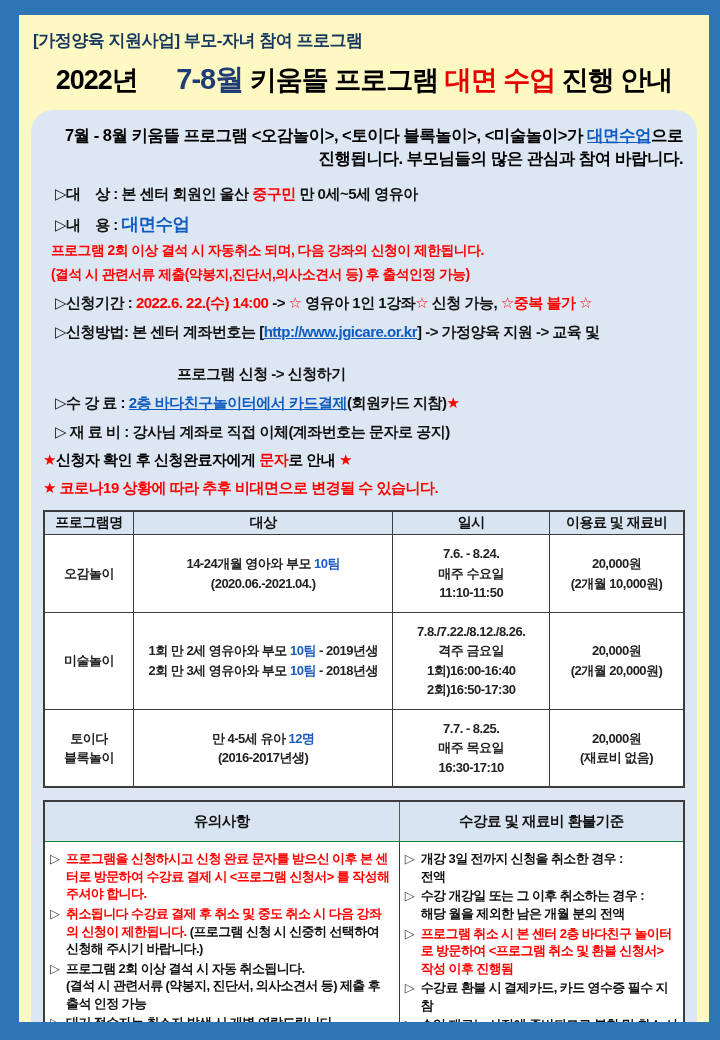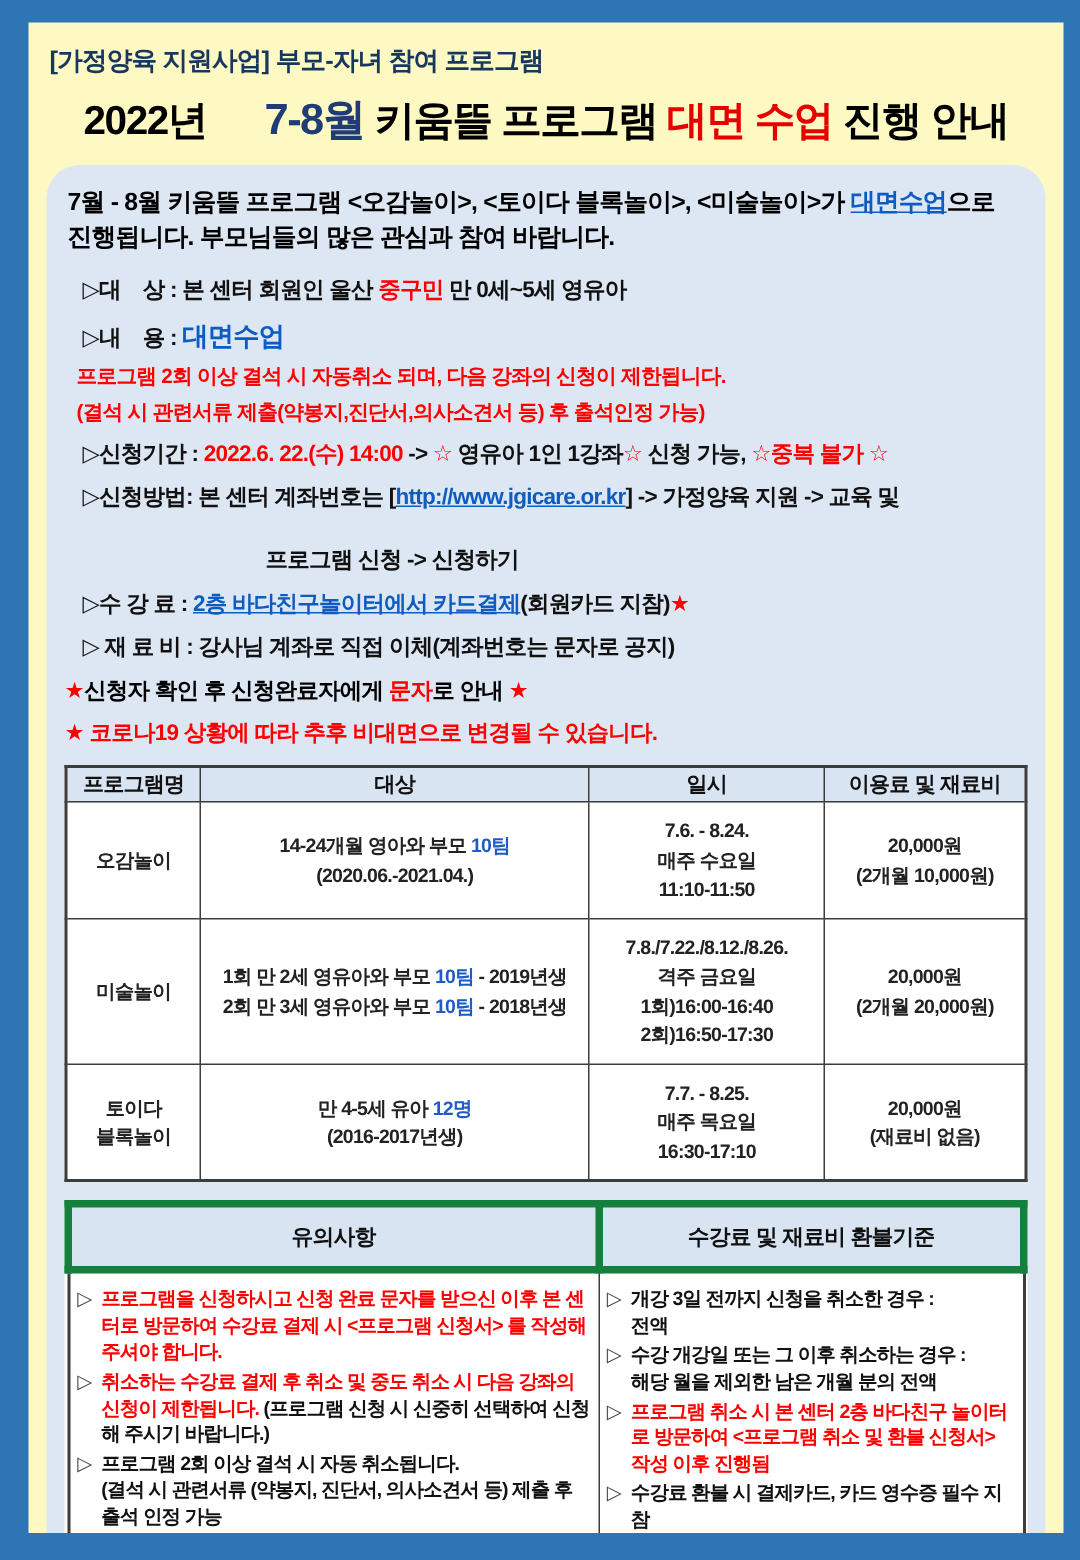--- a/index.html
+++ b/index.html
@@ -21,39 +21,39 @@
   .title { text-align:center; margin-top:8px; font-size:27px; font-weight:800; color:#000; letter-spacing:-1px; white-space:pre-wrap; }
   .title .t-blue { color:#1F3C77; font-size:29px;margin-left:32px; }
   .title .t-red  { color:#E60000; }
   
   .panel {
     margin-top:10px;
     background:#DCE7F3;
     border-radius:22px;
     padding:12px 12px 10px;
   }
-  .intro { font-size:16.5px; font-weight:700; line-height:1.42; color:#000; padding:2px 2px 4px; white-space:pre-wrap; letter-spacing:-0.5px;}
+  .intro { font-size:16.5px; font-weight:700; line-height:1.42; color:#000; padding:2px 2px 4px; white-space:pre-wrap; letter-spacing:-0.5px;text-align:right;}
   .link-blue { color:#0F5CC0; text-decoration:underline; }
   .bullet { font-size:15px; font-weight:700; color:#111; margin-top:8px; letter-spacing:-0.5px; line-height:1.4;padding-left:12px; }
   .bullet span { white-space:pre-wrap; }
   .red   { color:#FF0000; }
   .blue  { color:#1F5BC4; }
   .big-blue { color:#0F5CC0; font-size:17.5px; }
   .warn  { font-size:13.8px; font-weight:700; color:#FF0000; margin:6px 0 0 8px; letter-spacing:-0.5px;}
   .indent2 { margin-left:122px; margin-top:21px; }
   .star-note { font-size:15px; font-weight:700; margin-top:9px; letter-spacing:-0.5px;}
   
   .ptable { width:100%; border-collapse:collapse; border:2px solid #3d3d3d; background:#fff; table-layout:fixed; margin-top:12px; }
   .ptable th { background:#D9E4F2; border:1px solid #3d3d3d; font-size:14px; font-weight:700; color:#111; padding:2px 2px; letter-spacing:-0.5px;}
   .ptable td { border:1px solid #3d3d3d; font-size:13px; font-weight:700; color:#222; text-align:center; padding:9px 3px; line-height:1.5; letter-spacing:-0.5px;}
   .pre-line { white-space:pre-line; }
   .pname { font-size:14.5px; color:#111;margin-left:24px; }
   
   .ntable { width:100%; border-collapse:collapse; border:2px solid #3d3d3d; background:#fff; table-layout:fixed; margin-top:12px; }
-  .ntable th { background:#D9E4F2; border:5px solid #15803d; font-size:14.5px; font-weight:700; color:#111; padding:10px 2px; letter-spacing:-0.5px;}
+  .ntable th { background:#D9E4F2; border:1px solid #15803d; font-size:14.5px; font-weight:700; color:#111; padding:10px 2px; letter-spacing:-0.5px;}
   .ntable td { border:1px solid #3d3d3d; vertical-align:top; padding:6px 5px; }
   .note-item { display:flex; gap:4px; margin:2px 0; font-size:13px; font-weight:700; color:#111; line-height:1.35; letter-spacing:-0.6px;}
   .note-marker { flex:0 0 12px; color:#444; }
   .note-text { white-space:pre-line; }
 </style>
 </head>
 <body>
 
 <div class="sheet">
 
@@ -143,21 +143,21 @@
         <th>수강료 및 재료비 환불기준</th>
       </tr>
       <tr>
         <td>
           <div class="note-item">
                 <span class="note-marker">▷</span>
                 <span class="note-text"><span class="red">프로그램을 신청하시고 신청 완료 문자를 받으신 이후 본 센터로 방문하여 수강료 결제 시 &lt;프로그램 신청서&gt; 를 작성해 주셔야 합니다.</span><span></span></span>
               </div>
           <div class="note-item">
                 <span class="note-marker">▷</span>
-                <span class="note-text"><span class="red">취소하는 수강료 결제 후 취소 및 중도 취소 시 다음 강좌의 신청이 제한됩니다.</span><span> (프로그램 신청 시 신중히 선택하여 신청해 주시기 바랍니다.)</span></span>
+                <span class="note-text"><span class="red">취소됩니다 수강료 결제 후 취소 및 중도 취소 시 다음 강좌의 신청이 제한됩니다.</span><span> (프로그램 신청 시 신중히 선택하여 신청해 주시기 바랍니다.)</span></span>
               </div>
           <div class="note-item">
                 <span class="note-marker">▷</span>
                 <span class="note-text"><span class="red"></span><span>프로그램 2회 이상 결석 시 자동 취소됩니다.
 (결석 시 관련서류 (약봉지, 진단서, 의사소견서 등) 제출 후 출석 인정 가능</span></span>
               </div>
           <div class="note-item">
                 <span class="note-marker">▷</span>
                 <span class="note-text"><span class="red"></span><span>대기 접수자는 취소자 발생 시 개별 연락드립니다.</span></span>
               </div>

